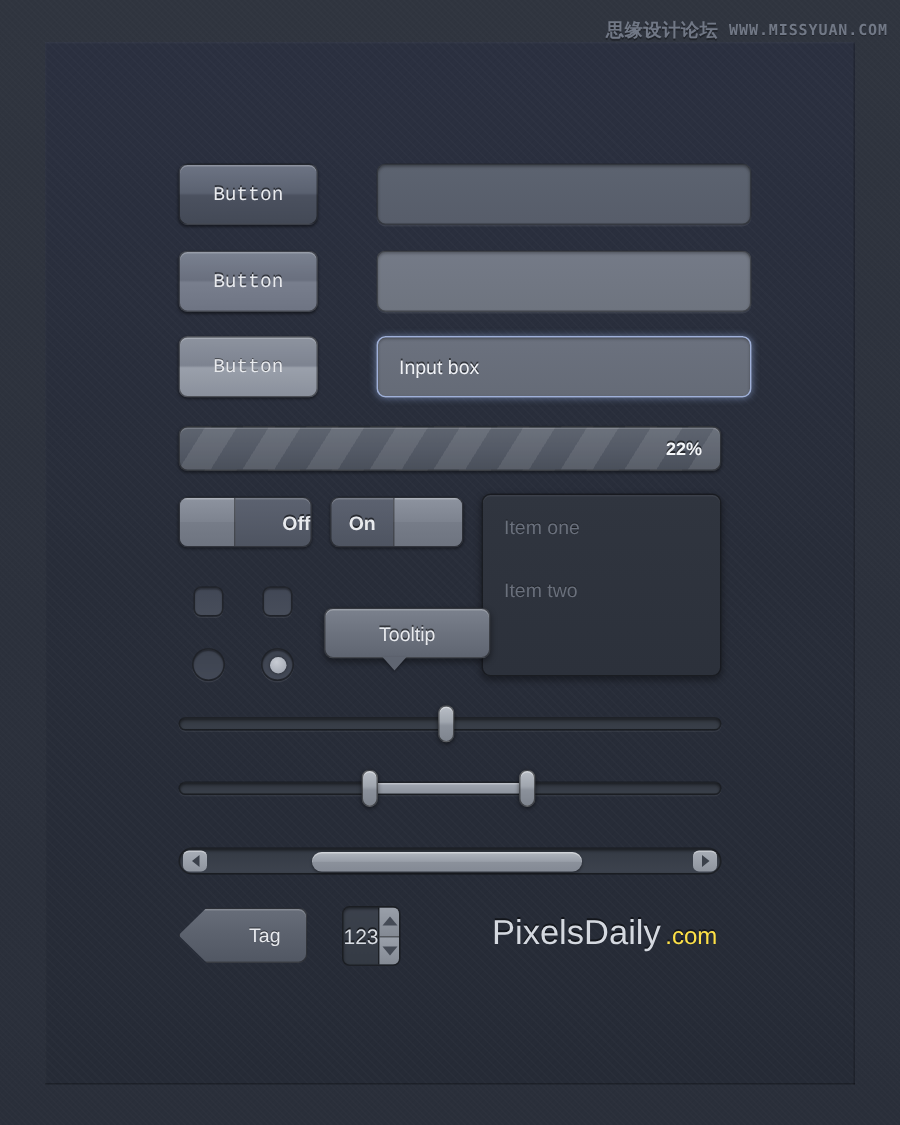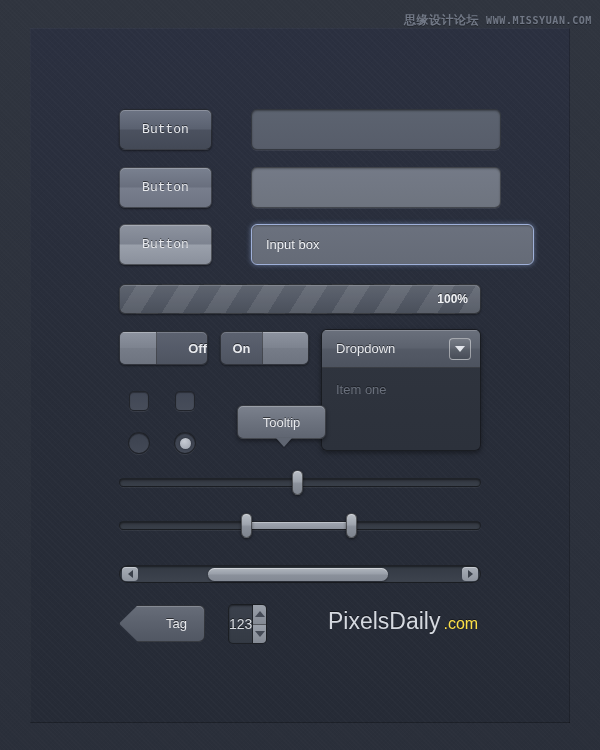--- a/index.html
+++ b/index.html
@@ -101,21 +101,21 @@
     width: 250px;
     background: linear-gradient(180deg, #5c6370 0%, #575d6a 100%);
     box-shadow: inset 0 1px 2px rgba(0,0,0,.35), 0 1px 0 rgba(255,255,255,.07);
   }
   .field-2 {
     width: 250px;
     background: linear-gradient(180deg, #747a87 0%, #6e747f 100%);
     box-shadow: inset 0 1px 2px rgba(0,0,0,.28), 0 1px 0 rgba(255,255,255,.08);
   }
   .field-3 {
-    width: 283px;
+    width: 250px;
     background: linear-gradient(180deg, #6b717e 0%, #656b77 100%);
     border: 1px solid #9fb0d8;
     box-shadow:
       0 0 5px rgba(150,175,225,.55),
       inset 0 1px 2px rgba(0,0,0,.3);
   }
   .field-3 .lbl { font-size: 13px; color: #f0f2f6; }
 
   
   #progress {
@@ -225,22 +225,22 @@
   .rb .dot {
     width: 11px; height: 11px;
     border-radius: 50%;
     background: radial-gradient(circle at 40% 30%, #c8ccd4, #9aa0ab);
     box-shadow: 0 0 2px rgba(0,0,0,.5);
   }
 
   
   #tooltip {
     position: absolute;
-    left: 237px; top: 405px;
-    width: 89px; height: 34px;
+    left: 216px; top: 405px;
+    width: 111px; height: 34px;
     border-radius: 6px;
     background: linear-gradient(180deg, #7b818d 0%, #6c727e 50%, #5f6571 100%);
     border: 1px solid rgba(0,0,0,.45);
     box-shadow: 0 2px 4px rgba(0,0,0,.4), inset 0 1px 0 rgba(255,255,255,.24);
     display: flex; align-items: center; justify-content: center;
   }
   #tooltip .lbl { font-size: 13px; }
   #tooltip .tail {
     position: absolute;
     left: 38px; bottom: -9px;
@@ -429,45 +429,42 @@
 <div class="row" style="left:119px; top:224px;">
   <div class="btn btn-3">
     <span class="lbl">Button</span>
   </div>
   <div class="field field-3" style="margin-left:39px;">
     <span class="lbl">Input box</span>
   </div>
 </div>
 
 <div id="progress" style="position:absolute; left:119px; top:284px;">
-  <span class="lbl">100%</span>
+  <span class="lbl">22%</span>
 </div>
 
 <div class="toggle toggle-off" style="position:absolute; left:119px; top:331px;gap:31px;">
   <div class="knob"></div>
   <div class="txt">
     <span class="lbl">Off</span>
   </div>
 </div>
 <div class="toggle toggle-on" style="position:absolute; left:220px; top:331px;">
   <div class="txt">
     <span class="lbl">On</span>
   </div>
   <div class="knob"></div>
 </div>
 
 <div id="dropdown">
-  <div class="dd-head">
-    <span class="lbl">Dropdown</span>
-    <span class="dd-arrow-box">
-      <span class="caret"></span>
-    </span>
-  </div>
   <div class="dd-item">
     <span class="lbl">Item one</span>
+  </div>
+  <div class="dd-item">
+    <span class="lbl">Item two</span>
   </div>
 </div>
 
 <div class="cb" style="position:absolute; left:129px; top:391px;"></div>
 <div class="cb" style="position:absolute; left:175px; top:391px;"></div>
 
 <div class="rb" style="position:absolute; left:128px; top:432px;"></div>
 <div class="rb" style="position:absolute; left:174px; top:432px;">
   <span class="dot"></span>
 </div>

